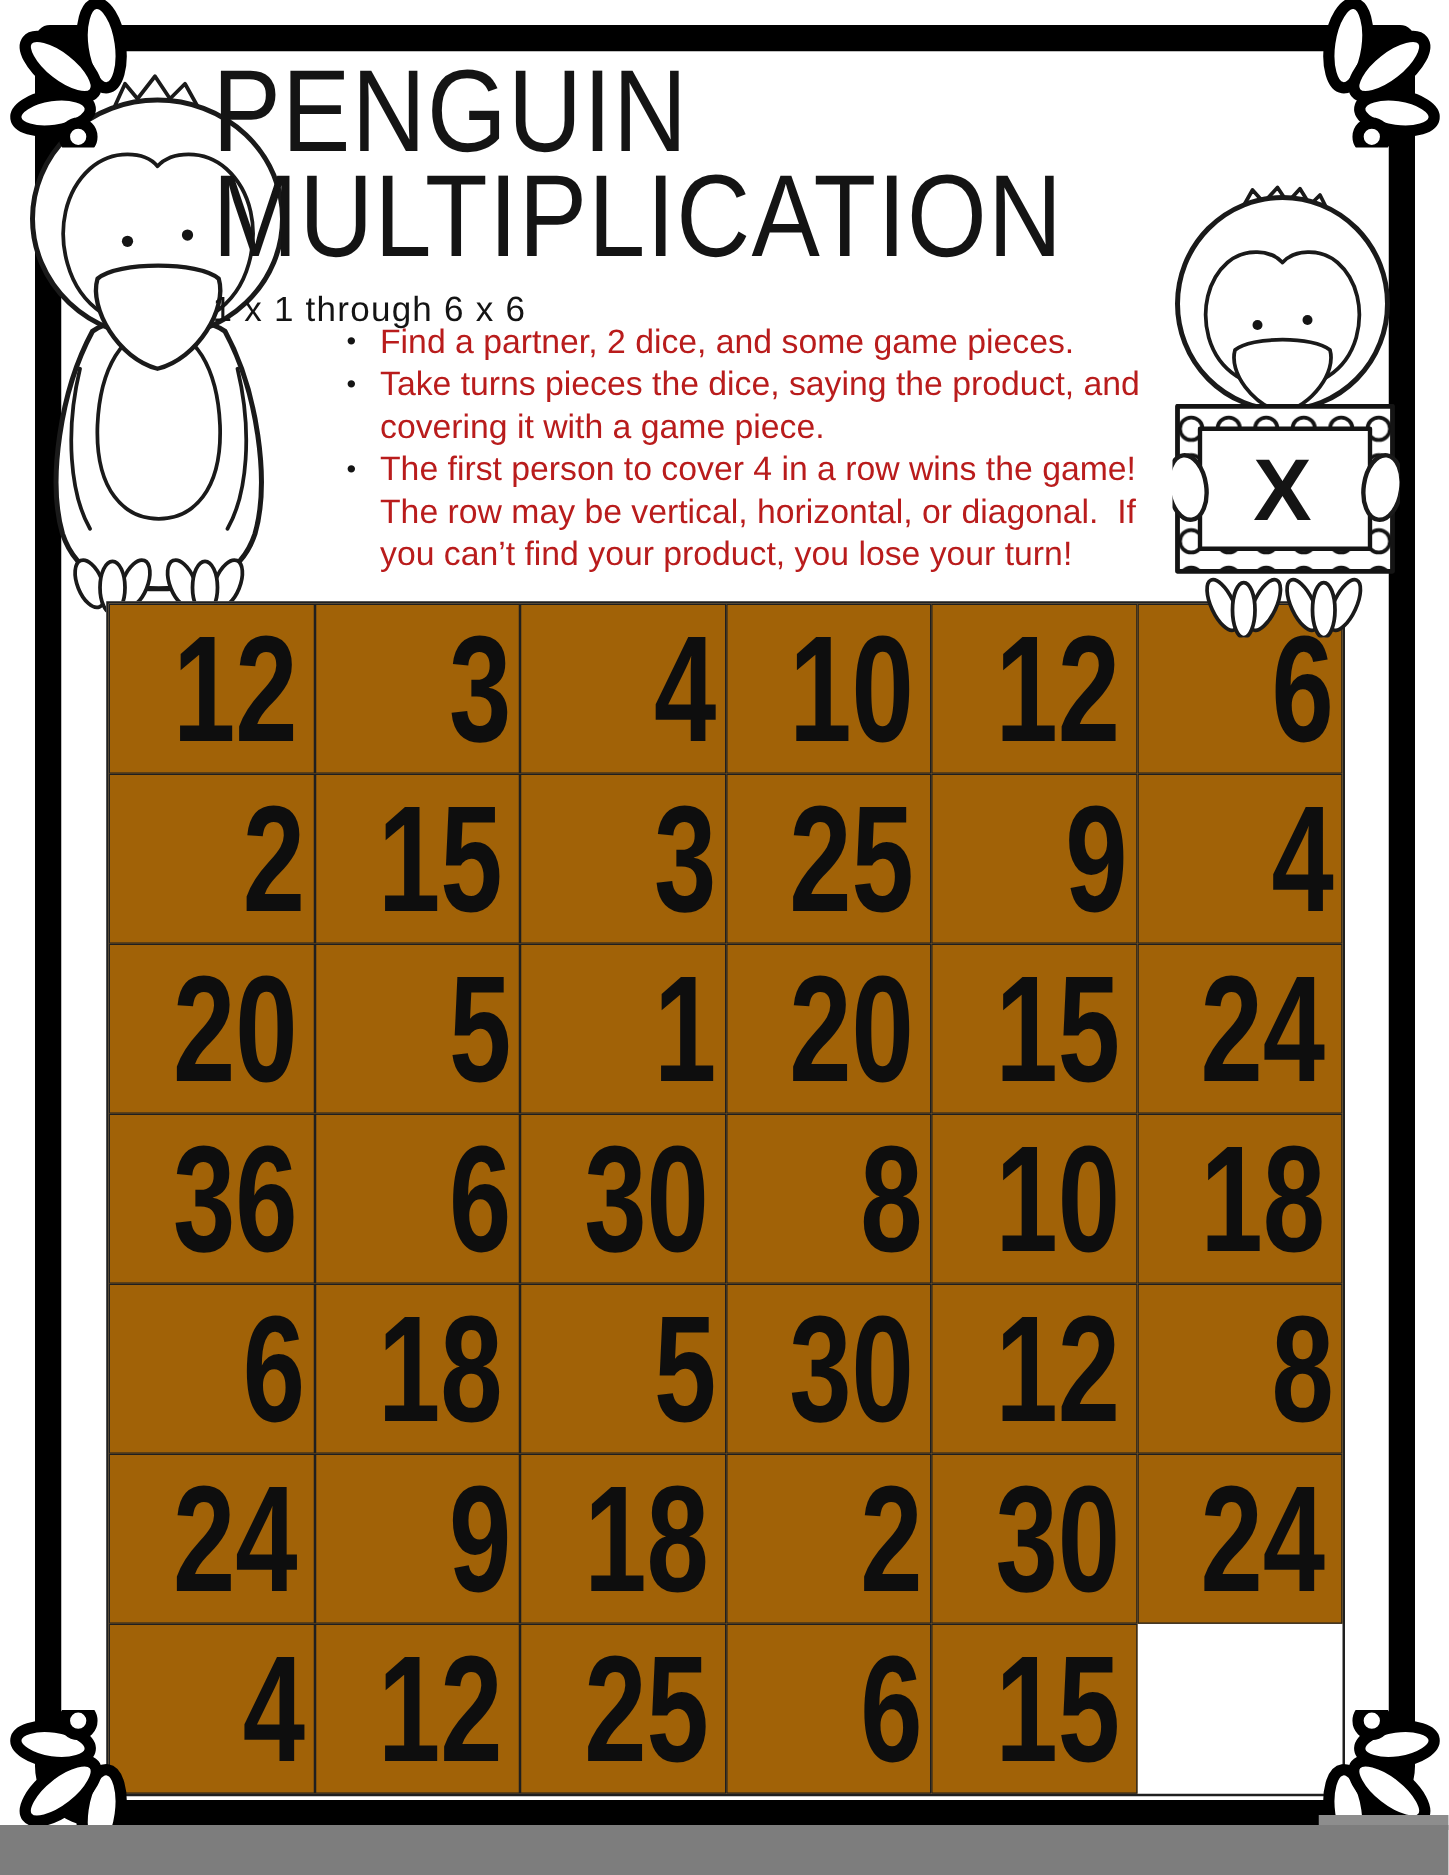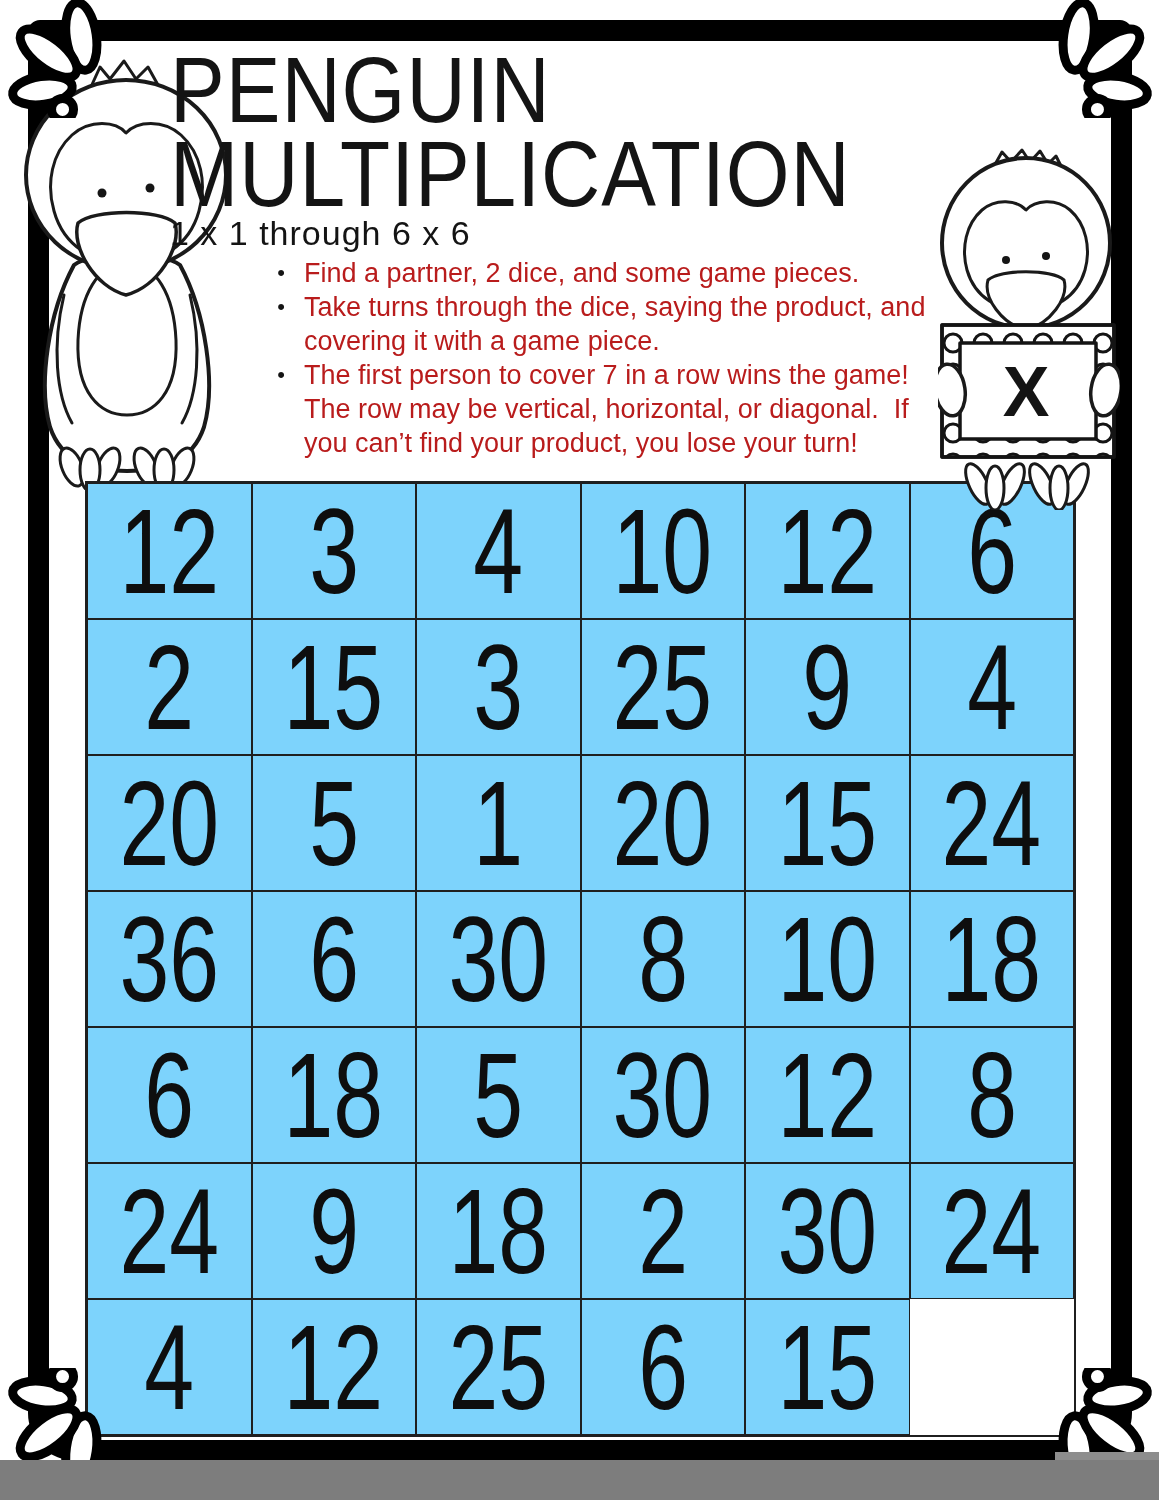--- a/index.html
+++ b/index.html
@@ -23,21 +23,21 @@
   #heading {
     position:absolute; left:170px; top:42px; width:860px;
     z-index:3;
   }
   .title-line {
     display:block; font-size:82px; font-weight:500; letter-spacing:1px;
     line-height:84px; color:#141414; transform:scaleY(1.14);
     transform-origin:center top; white-space:nowrap;
   }
   #subtitle {
-    display:block; margin-top:4px; font-size:34px; font-weight:500;
+    display:block; margin-top:22px; font-size:28px; font-weight:500;
     color:#141414; letter-spacing:1px;
   }
 
   
   #instructions {
     position:absolute; left:258px; top:256px; width:694px; z-index:3;
     margin:0; padding:0; list-style:none;
   }
   #instructions li { display:flex; align-items:flex-start; margin:0; }
   .bullet {
@@ -54,23 +54,23 @@
   #penguin-right { position:absolute; left:938px; top:148px; width:182px; height:362px; z-index:5; }
 
   
   #game-grid {
     position:absolute; left:85px; top:481px; width:991px; height:956px;
     box-sizing:border-box; border:2px solid #1f1f1f; background:#fff;
     display:grid; grid-template-columns:repeat(6,1fr); grid-template-rows:repeat(7,1fr);
     z-index:2;
   }
   .cell {
-    border:1px solid #1f1f1f; background:#7dd3fc;
-    display:flex; align-items:center; justify-content:center;
-    font-size:112px; color:#0e0e0e; overflow:hidden;
+    border:1px solid #1f1f1f; background:#a16207;
+    display:flex; align-items:center; justify-content:flex-end;
+    font-size:112px; color:#0e0e0e; overflow:hidden;font-weight:bold;
   }
   .cell > span { display:inline-block; transform:scale(0.8,1.08); }
 
   
   #gray-step {
     position:absolute; left:1055px; right:0; top:1452px; height:12px;
     background:#8d8d8d; z-index:7;
   }
   #gray-band {
     position:absolute; left:0; right:0; top:1460px; height:40px;
@@ -144,25 +144,25 @@
     <span id="subtitle">1 x 1  through  6 x 6</span>
   </div>
 
   <ul id="instructions">
     <li>
       <span class="bullet">•</span>
       <span class="instr-text">Find a partner, 2 dice, and some game pieces.</span>
     </li>
     <li>
       <span class="bullet">•</span>
-      <span class="instr-text">Take turns through the dice, saying the product, and covering it with a game piece.</span>
+      <span class="instr-text">Take turns pieces the dice, saying the product, and covering it with a game piece.</span>
     </li>
     <li>
       <span class="bullet">•</span>
-      <span class="instr-text">The first person to cover 7 in a row wins the game!  The row may be vertical, horizontal, or diagonal.  If you can’t find your product, you lose your turn!</span>
+      <span class="instr-text">The first person to cover 4 in a row wins the game!  The row may be vertical, horizontal, or diagonal.  If you can’t find your product, you lose your turn!</span>
     </li>
   </ul>
 
   <svg id="penguin-right" viewBox="0 0 182 362">
     <defs>
       <pattern id="dots" width="30" height="30" patternUnits="userSpaceOnUse">
         <circle cx="15" cy="15" r="9" fill="#fff" stroke="#141414" stroke-width="3"></circle>
       </pattern>
     </defs>
     <g fill="#fff" stroke="#1a1a1a" stroke-linejoin="round" stroke-linecap="round">

